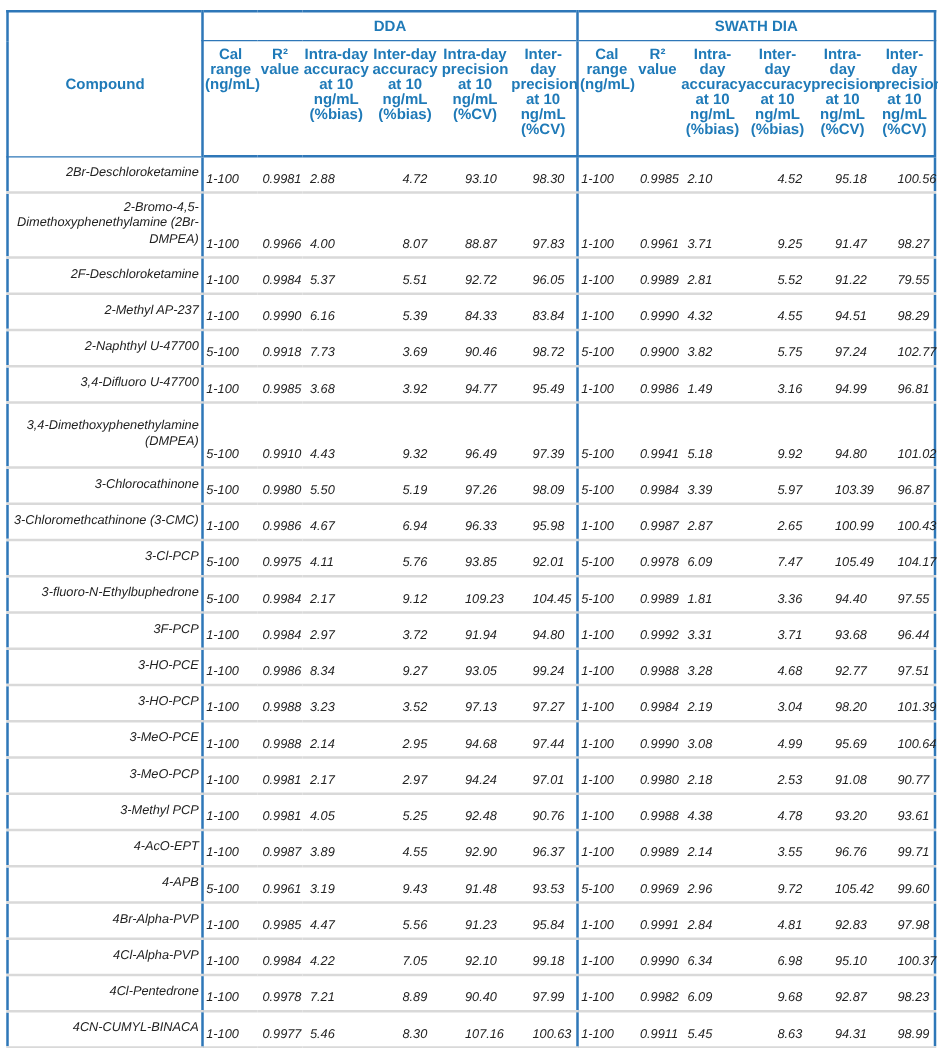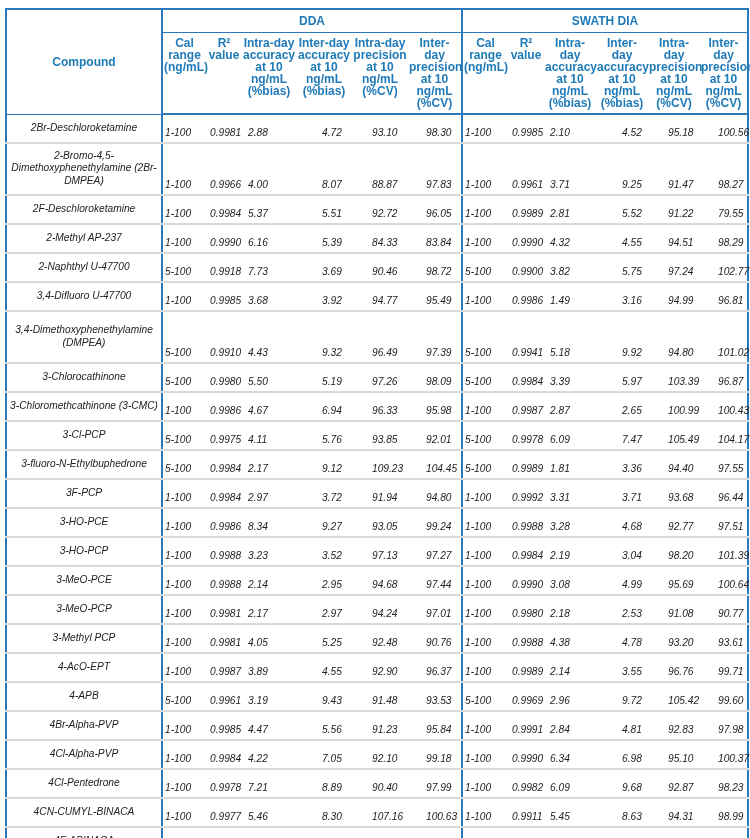--- a/index.html
+++ b/index.html
@@ -1,25 +1,25 @@
 <!DOCTYPE html>
 <html><head>
 <meta charset="utf-8">
 <style>
   html, body { margin: 0; padding: 0; background: #ffffff; }
   body { width: 750px; height: 838px; overflow: hidden; font-family: "Liberation Sans", sans-serif; }
   .wrap { position: absolute; left: 5px; top: 8px; width: 742px; }
   table { border-collapse: collapse; width: 742px; table-layout: fixed; }
   th { color: #1f7ab8; font-weight: bold; font-size: 12px; line-height: 12px; text-align: center; padding: 2px 1px; vertical-align: top; }
   thead tr.group th { height: 18px; vertical-align: middle; border-bottom: 1.5px solid #2e77b8; }
-  thead tr.sub th { padding-top: 4px; padding-bottom: 4px; }
+  thead tr.sub th { padding-top: 4px; padding-bottom: 15px; }
   thead tr.sub th { border-bottom: 2px solid #2e77b8; }
   th.compound-h { vertical-align: middle; }
   td { font-style: italic; font-size: 10.2px; color: #222; padding: 0 2px; height: 21px; border-bottom: 2px solid #d9d9d9; white-space: nowrap; }
-  td.compound { text-align: center; white-space: normal; line-height: 12.5px; padding: 3px 2px; }
+  td.compound { text-align: right; white-space: normal; line-height: 12.5px; padding: 3px 2px; }
   td.num { text-align: left; vertical-align: bottom; padding-bottom: 4px; }
   tr.tall td { height: 44px; }
   .br { border-right: 2px solid #2e77b8; }
   table { border-top: 2px solid #2e77b8; border-left: 2px solid #2e77b8; border-right: 2px solid #2e77b8; }
   td.c1 { }
   td.c2 { padding-left: 4px; }
   td.c3 { padding-left: 6px; }
   td.c4 { padding-left: 26px; margin-top: 24px; }
   td.c5 { padding-left: 20px; }
   td.c6 { padding-left: 18px; }

